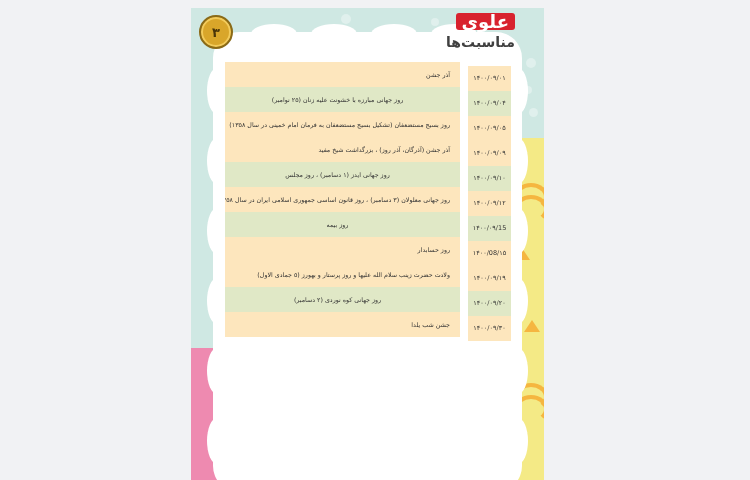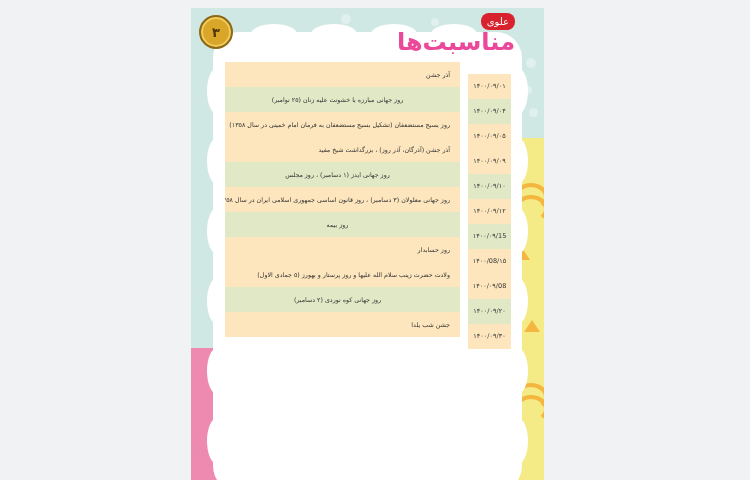--- a/index.html
+++ b/index.html
@@ -41,38 +41,38 @@
     }
     .badge {
       position: absolute; left: 8px; top: 7px; width: 30px; height: 30px;
       border-radius: 50%; background: #d9a62a; border: 2px solid #8a6a17;
       box-shadow: inset 0 0 0 2px #f2cb5c;
       display: flex; align-items: center; justify-content: center;
       font-size: 13px; color: #4a3509; font-weight: bold;
     }
     .brand {
       position: absolute; right: 29px; top: 5px;
-      background: #d8222e; color: #ffffff; font-weight: normal;
-      font-size: 10px; padding: 1px 6px; border-radius: 8px; line-height: 15px;
+      background: #d8222e; color: #ffffff; font-weight: bold;
+      font-size: 18px; padding: 1px 6px; border-radius: 3px; line-height: 15px;
     }
     .title {
       position: absolute; right: 29px; top: 23px;
-      color: #ec4899; font-weight: bold; font-size: 24px; line-height: 22px;
+      color: #404040; font-weight: bold; font-size: 14px; line-height: 22px;
       direction: rtl;
     }
     .table { position: absolute; left: 34px; top: 54px; width: 286px; }
     .row { position: relative; height: 25px; }
     .cell-desc {
       position: absolute; left: 0; top: 0; width: 235px; height: 25px;
       direction: rtl; text-align: right; font-size: 6.3px; color: #333333;
       line-height: 25px; padding-right: 10px; box-sizing: border-box;
       white-space: nowrap; overflow: hidden;
     }
     .cell-date {
-      position: absolute; left: 243px; top: 12px; width: 43px; height: 25px;
+      position: absolute; left: 243px; top: 4px; width: 43px; height: 25px;
       font-size: 6.5px; color: #333333; line-height: 25px; text-align: center;
       direction: ltr;
     }
     .row.odd .cell-desc, .row.odd .cell-date { background: #fde6bd; }
     .row.even .cell-desc, .row.even .cell-date { background: #e0e8c6; text-align: center; }
   </style>
 </head>
 <body>
 
 <div class="page">
@@ -145,21 +145,21 @@
     <div class="row even">
       <div class="cell-desc">روز بیمه</div>
       <div class="cell-date">۱۴۰۰/۰۹/15</div>
     </div>
     <div class="row odd">
       <div class="cell-desc">روز حسابدار</div>
       <div class="cell-date">۱۴۰۰/08/۱۵</div>
     </div>
     <div class="row odd">
       <div class="cell-desc">ولادت حضرت زینب سلام الله علیها و روز پرستار و بهورز (۵ جمادی الاول)</div>
-      <div class="cell-date">۱۴۰۰/۰۹/08</div>
+      <div class="cell-date">۱۴۰۰/۰۹/۱۹</div>
     </div>
     <div class="row even">
       <div class="cell-desc">روز جهانی کوه نوردی (۲ دسامبر)</div>
       <div class="cell-date">۱۴۰۰/۰۹/۲۰</div>
     </div>
     <div class="row odd">
       <div class="cell-desc">جشن شب یلدا</div>
       <div class="cell-date">۱۴۰۰/۰۹/۳۰</div>
     </div>
   </div>

